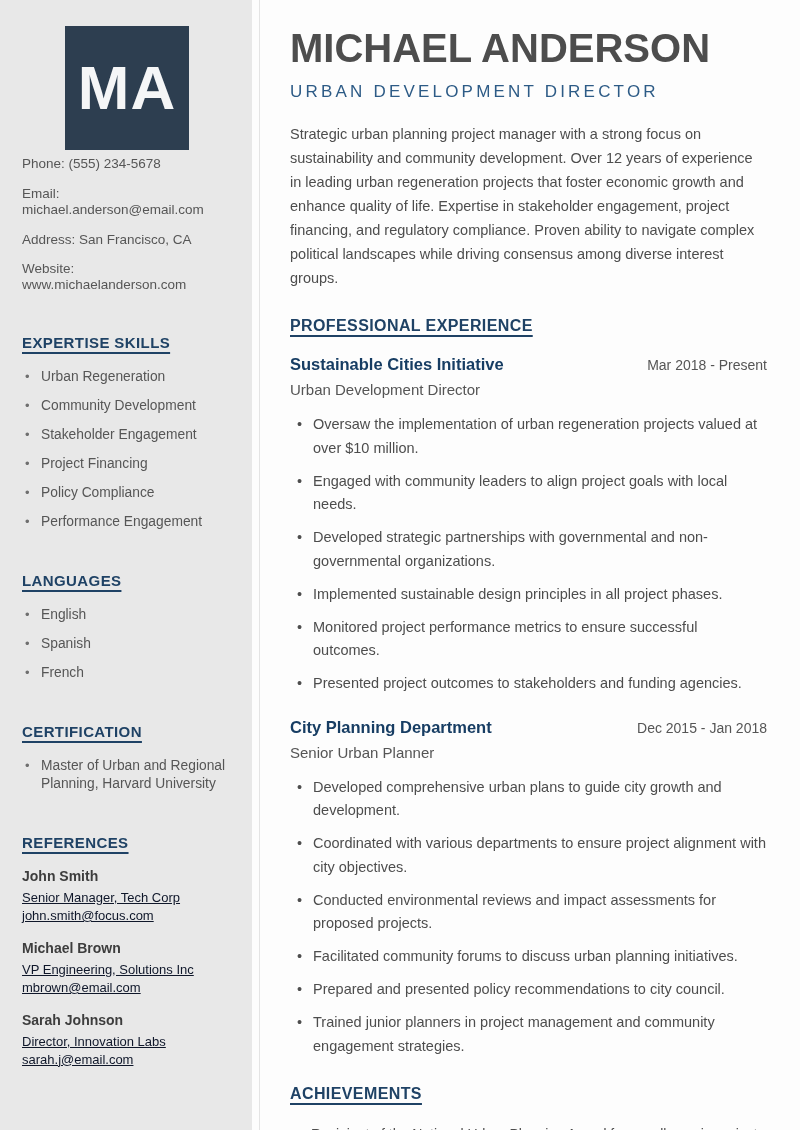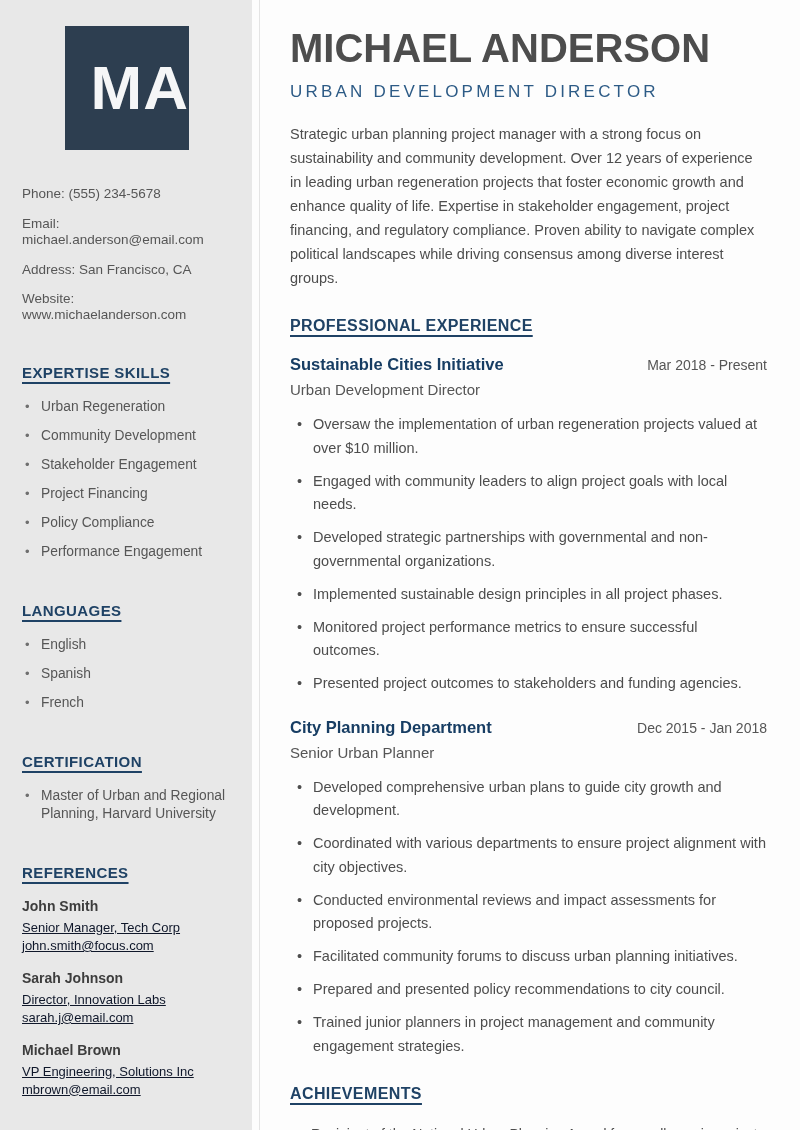--- a/index.html
+++ b/index.html
@@ -16,22 +16,22 @@
   .sidebar {
     width: 252px; flex-shrink: 0;
     background: #e8e8e8;
     padding: 26px 20px 30px 22px;
   }
   .edge-line { position: absolute; left: 259px; top: 0; width: 1px; height: 100%; background: #e4e4e4; }
 
   .avatar {
     width: 124px; height: 124px;
     background: #2d3e50;
-    margin: 0 auto 36px auto;
-    display: flex; align-items: center; justify-content: flex-end;
+    margin: 0 auto 6px auto;
+    display: flex; align-items: center; justify-content: center;
   }
   .avatar span {
     color: #f5f6f7; font-size: 62px; font-weight: 600; letter-spacing: 1px; line-height: 1;
   }
 
   .contact { margin-top: 1px; }
   .contact-line { font-size: 13.5px; color: #565656; margin-bottom: 13.5px; line-height: 1.2; }
 
   .side-heading {
     color: #1f4265; font-size: 15px; font-weight: bold; letter-spacing: 0.4px;
@@ -133,28 +133,28 @@
     </ul>
 
     <h3 class="side-heading">REFERENCES</h3>
     <div>
       <div class="ref-person">
         <div class="ref-name">John Smith</div>
         <div class="ref-role">Senior Manager, Tech Corp</div>
         <div class="ref-email">john.smith@focus.com</div>
       </div>
       <div class="ref-person">
+        <div class="ref-name">Michael Brown</div>
+        <div class="ref-role">VP Engineering, Solutions Inc</div>
+        <div class="ref-email">mbrown@email.com</div>
+      </div>
+      <div class="ref-person">
         <div class="ref-name">Sarah Johnson</div>
         <div class="ref-role">Director, Innovation Labs</div>
         <div class="ref-email">sarah.j@email.com</div>
-      </div>
-      <div class="ref-person">
-        <div class="ref-name">Michael Brown</div>
-        <div class="ref-role">VP Engineering, Solutions Inc</div>
-        <div class="ref-email">mbrown@email.com</div>
       </div>
     </div>
 
   </aside>
 
   <div class="edge-line"></div>
 
   <main class="main">
 
     <h1 class="name">MICHAEL ANDERSON</h1>

